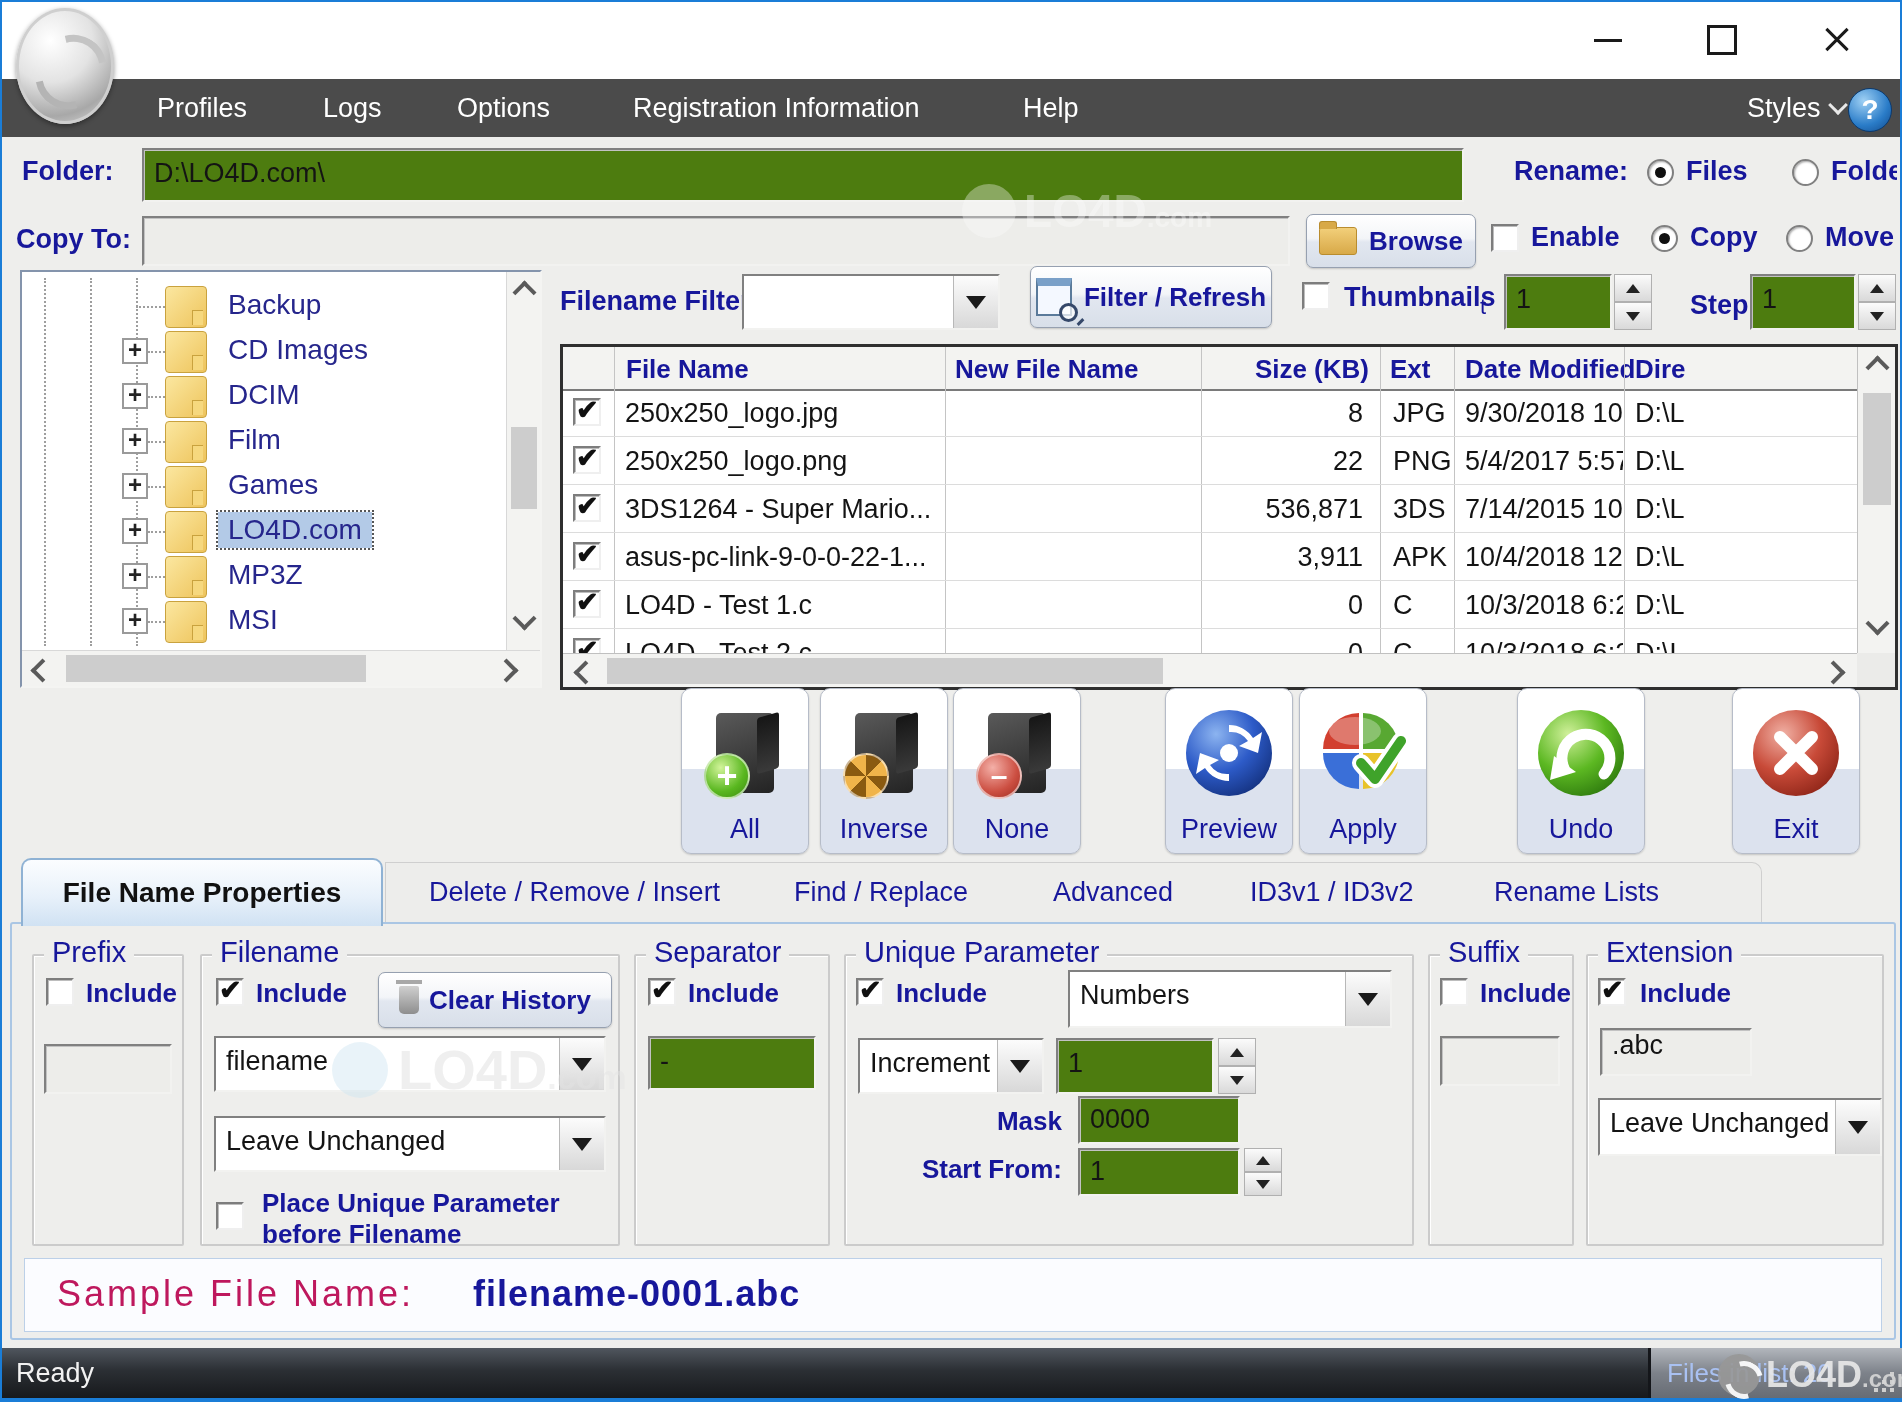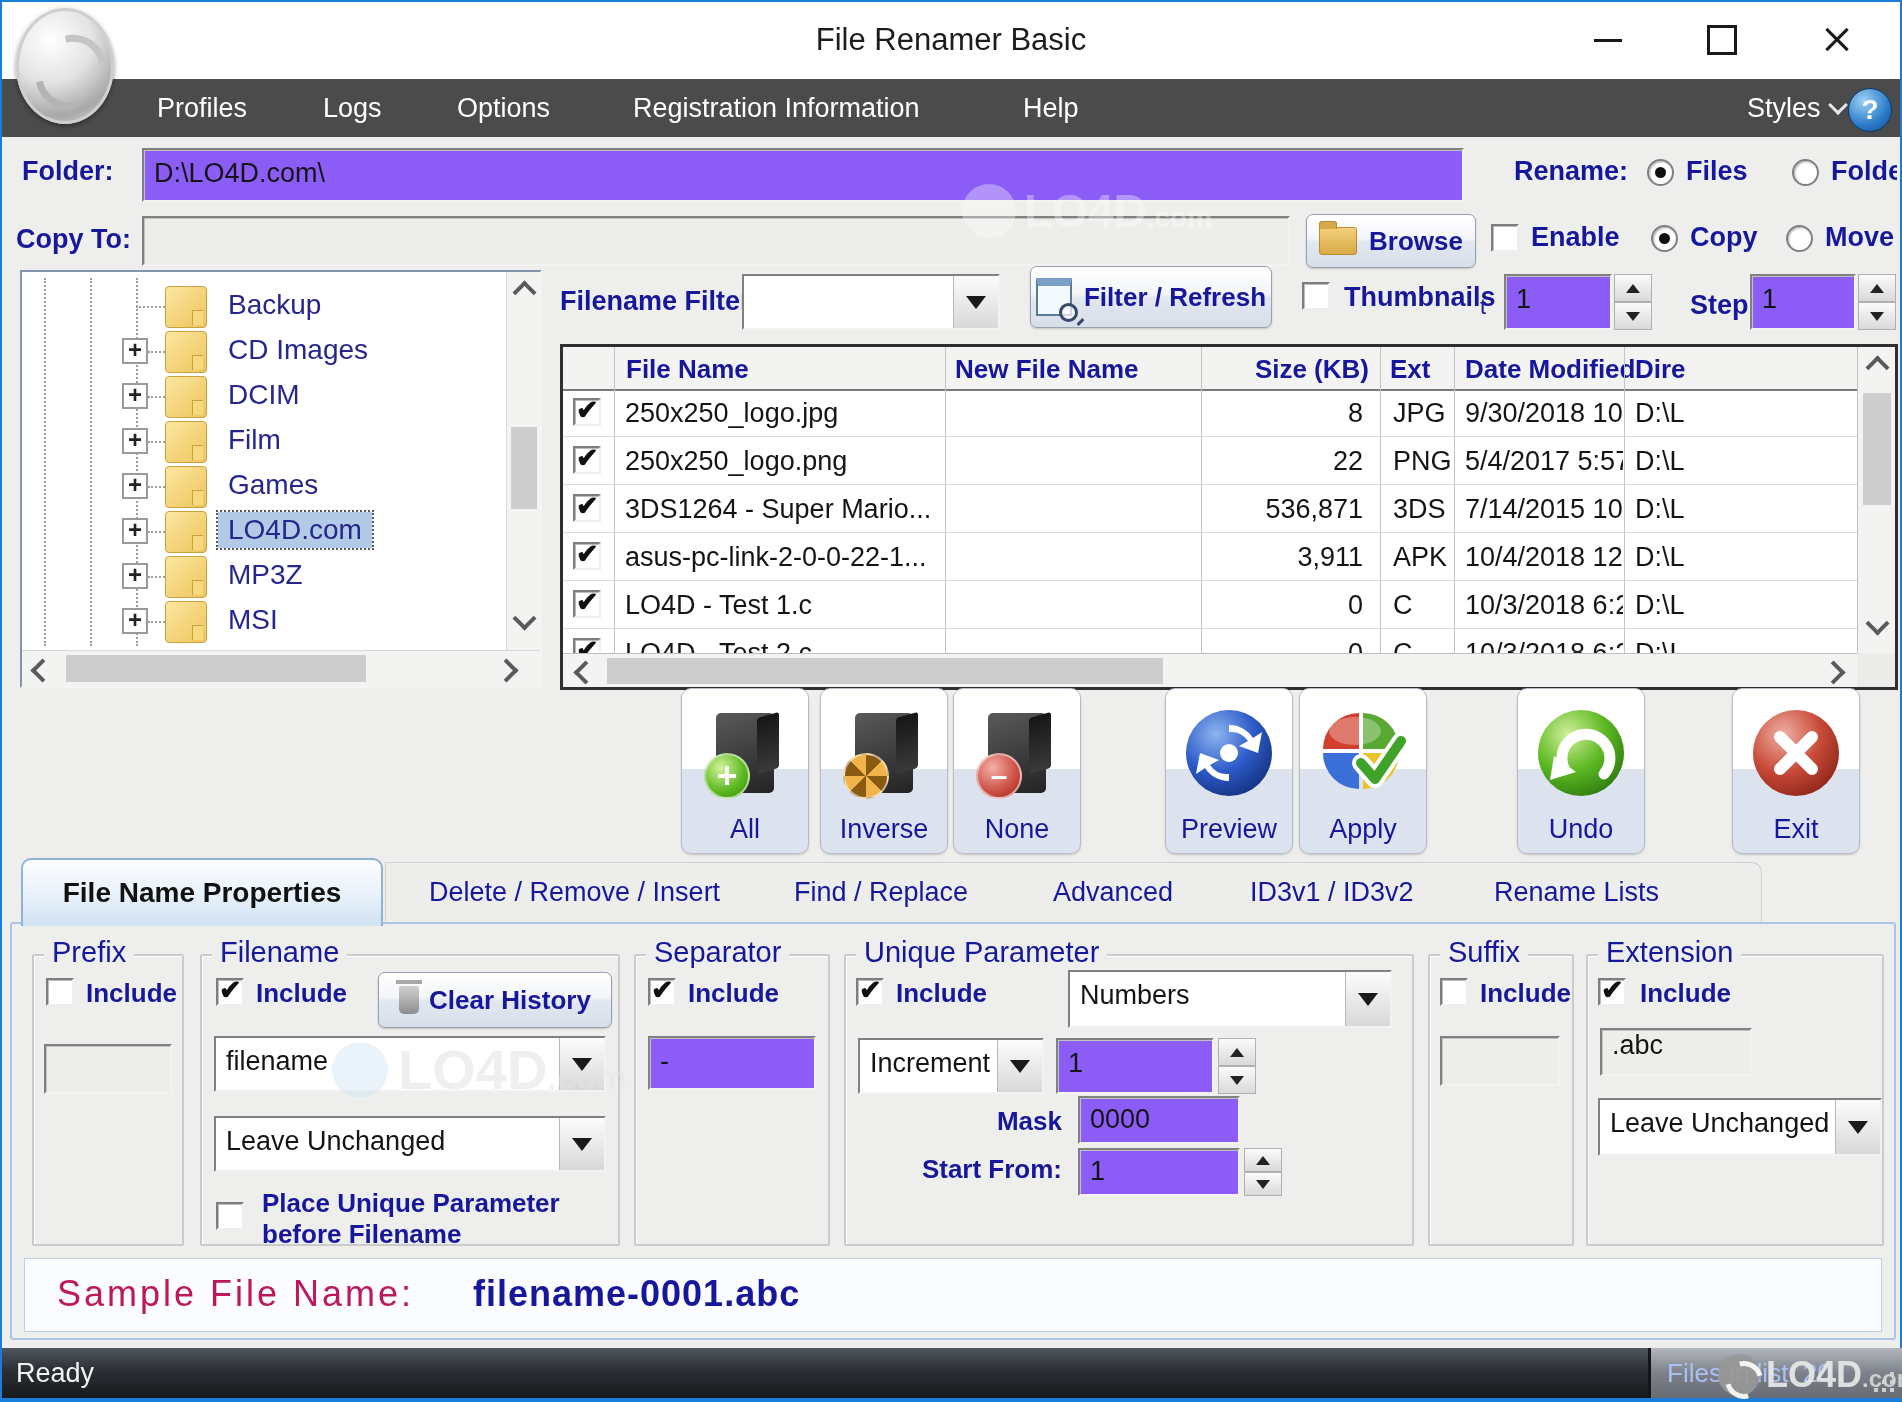--- a/index.html
+++ b/index.html
@@ -1,21 +1,21 @@
 <!DOCTYPE html>
 <html><head>
 <meta charset="utf-8">
 <style>
   html,body{margin:0;padding:0}
   body{width:1902px;height:1402px;position:relative;overflow:hidden;
        font-family:"Liberation Sans",sans-serif;background:#eeeeec}
   .win{position:absolute;inset:0;border:2px solid #1a7dd7;border-bottom:6px solid #1a7dd7;background:#eeeeec}
   .abs{position:absolute}
   .lbl{position:absolute;color:#17179b;font-size:27px;font-weight:600;white-space:nowrap}
-  .sunken{position:absolute;background:#8b5cf6;border:2px solid;border-color:#808080 #f2f2f0 #f2f2f0 #808080;box-shadow:inset 1px 1px 0 #c2c2c2;box-sizing:border-box}
+  .sunken{position:absolute;background:#4d7c0f;border:2px solid;border-color:#808080 #f2f2f0 #f2f2f0 #808080;box-shadow:inset 1px 1px 0 #c2c2c2;box-sizing:border-box}
   .dis{background:#ededea}
   .val{font-size:27px;color:#141414;padding:8px 0 0 10px;white-space:nowrap;overflow:hidden}
   .raised{position:absolute;border:1px solid #96a0b0;border-radius:7px;box-sizing:border-box;
           background:linear-gradient(#ffffff,#f3f5f8 45%,#e2e7f0 52%,#d8dfe9);
           box-shadow:inset 0 1px 0 #fff,0 1px 2px rgba(0,0,0,.18);display:flex;align-items:center;justify-content:center;gap:12px}
   .btnlabel{color:#17179b;font-size:26px;font-weight:600;white-space:nowrap}
   .cb{position:absolute;width:28px;height:28px;background:#fff;border:2px solid;border-color:#7d7d7d #efefef #efefef #7d7d7d;box-shadow:inset 1px 1px 0 #bdbdbd;box-sizing:border-box}
   .cb.on::after{content:"\2714";position:absolute;left:1px;top:-6px;font-size:27px;font-weight:bold;color:#101010}
   .rad{position:absolute;width:27px;height:27px;border-radius:50%;background:#fff;border:2px solid #808080;box-shadow:inset 1px 1px 2px #aaa;box-sizing:border-box}
   .rad.on::after{content:"";position:absolute;left:6px;top:6px;width:11px;height:11px;border-radius:50%;background:#101010}
@@ -63,21 +63,20 @@
   .tabother{position:absolute;color:#17179b;font-size:27px;white-space:nowrap;top:14px}
   .wmtext{font-weight:bold;white-space:nowrap}
   .grip{position:absolute;width:4px;height:4px;background:#cfcfcf;box-shadow:-8px 0 0 #cfcfcf,-16px 0 0 #cfcfcf,0 -8px 0 #cfcfcf,-8px -8px 0 #cfcfcf,0 -16px 0 #cfcfcf}
 </style>
 </head>
 <body>
 
 <div class="win">
 
   <div class="abs" style="left:0;top:0;width:1898px;height:77px;background:#fff"></div>
-  <div class="abs" style="left:0;top:20px;width:1898px;text-align:center;font-size:31px;color:#1c1c1c">File Renamer Basic</div>
   <div class="abs" style="left:1578px;top:14px;width:56px;height:48px;display:flex;align-items:center;justify-content:center">
     <span style="width:28px;height:3px;background:#1a1a1a;display:inline-block"></span>
   </div>
   <div class="abs" style="left:1692px;top:14px;width:56px;height:48px;display:flex;align-items:center;justify-content:center">
     <span style="width:24px;height:24px;border:3px solid #1a1a1a;display:inline-block"></span>
   </div>
   <div class="abs" style="left:1806px;top:14px;width:56px;height:48px">
     <span style="position:absolute;left:14px;top:22px;width:30px;height:3px;background:#1a1a1a;transform:rotate(45deg)"></span>
     <span style="position:absolute;left:14px;top:22px;width:30px;height:3px;background:#1a1a1a;transform:rotate(-45deg)"></span>
   </div>
@@ -286,21 +285,21 @@
       <span class="cell" style="left:62px;top:9px;width:316px">3DS1264 - Super Mario...</span>
       <span class="cell" style="left:392px;top:9px"></span>
       <span class="cell" style="left:638px;top:9px;width:162px;text-align:right">536,871</span>
       <span class="cell" style="left:830px;top:9px">3DS</span>
       <span class="cell" style="left:902px;top:9px;width:158px">7/14/2015 10:...</span>
       <span class="cell" style="left:1072px;top:9px;width:220px">D:\L</span>
       <div class="rowline" style="top:47px"></div>
     </div>
     <div class="abs" style="left:0;top:186px;width:1294px;height:48px">
       <span class="cb on" style="left:10px;top:9px"></span>
-      <span class="cell" style="left:62px;top:9px;width:316px">asus-pc-link-2-0-0-22-1...</span>
+      <span class="cell" style="left:62px;top:9px;width:316px">asus-pc-link-9-0-0-22-1...</span>
       <span class="cell" style="left:392px;top:9px"></span>
       <span class="cell" style="left:638px;top:9px;width:162px;text-align:right">3,911</span>
       <span class="cell" style="left:830px;top:9px">APK</span>
       <span class="cell" style="left:902px;top:9px;width:158px">10/4/2018 12:...</span>
       <span class="cell" style="left:1072px;top:9px;width:220px">D:\L</span>
       <div class="rowline" style="top:47px"></div>
     </div>
     <div class="abs" style="left:0;top:234px;width:1294px;height:48px">
       <span class="cb on" style="left:10px;top:9px"></span>
       <span class="cell" style="left:62px;top:9px;width:316px">LO4D - Test 1.c</span>

